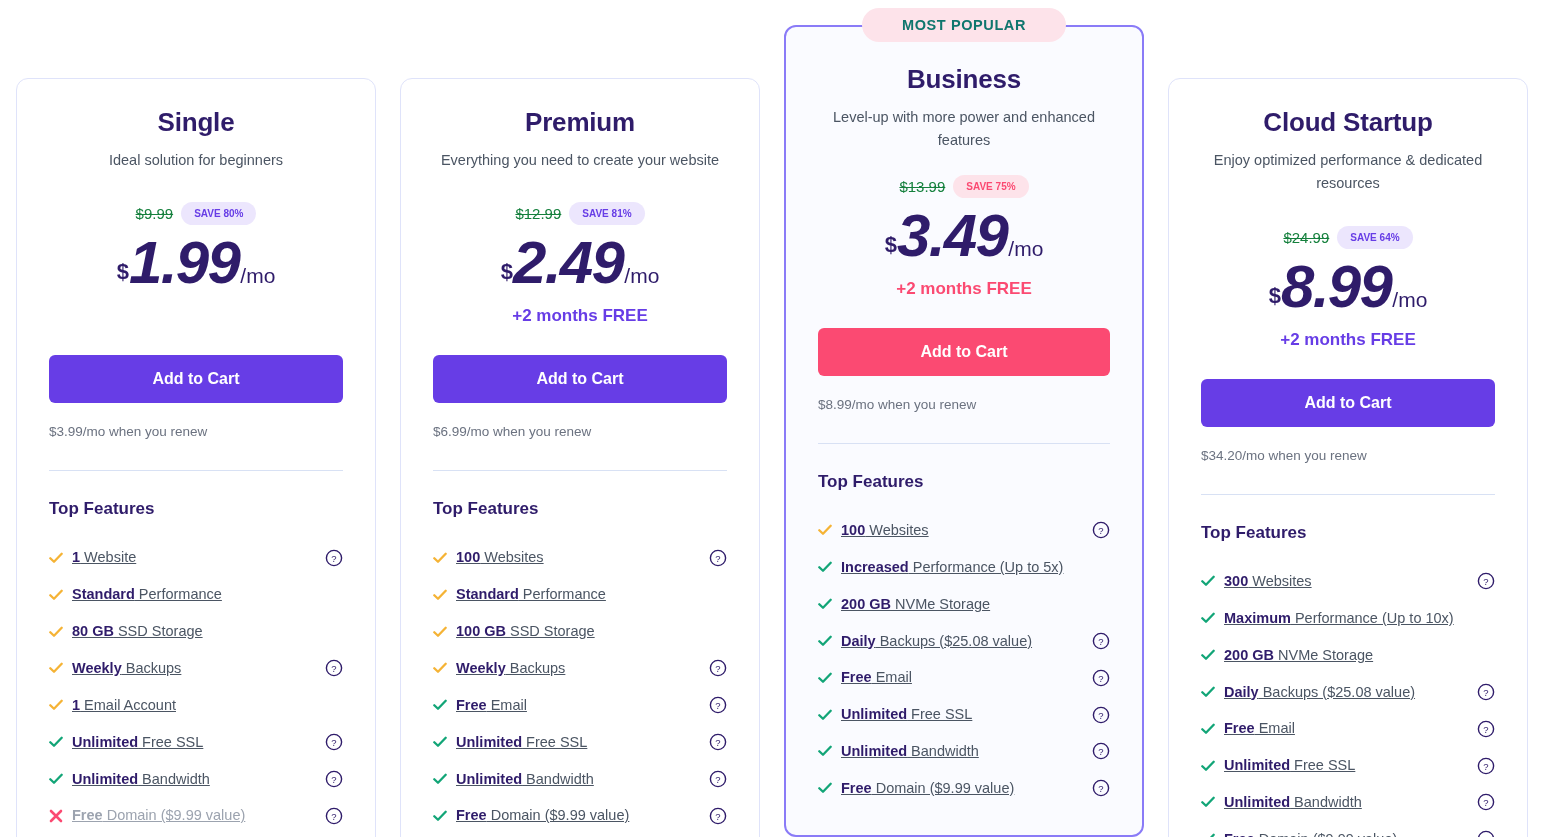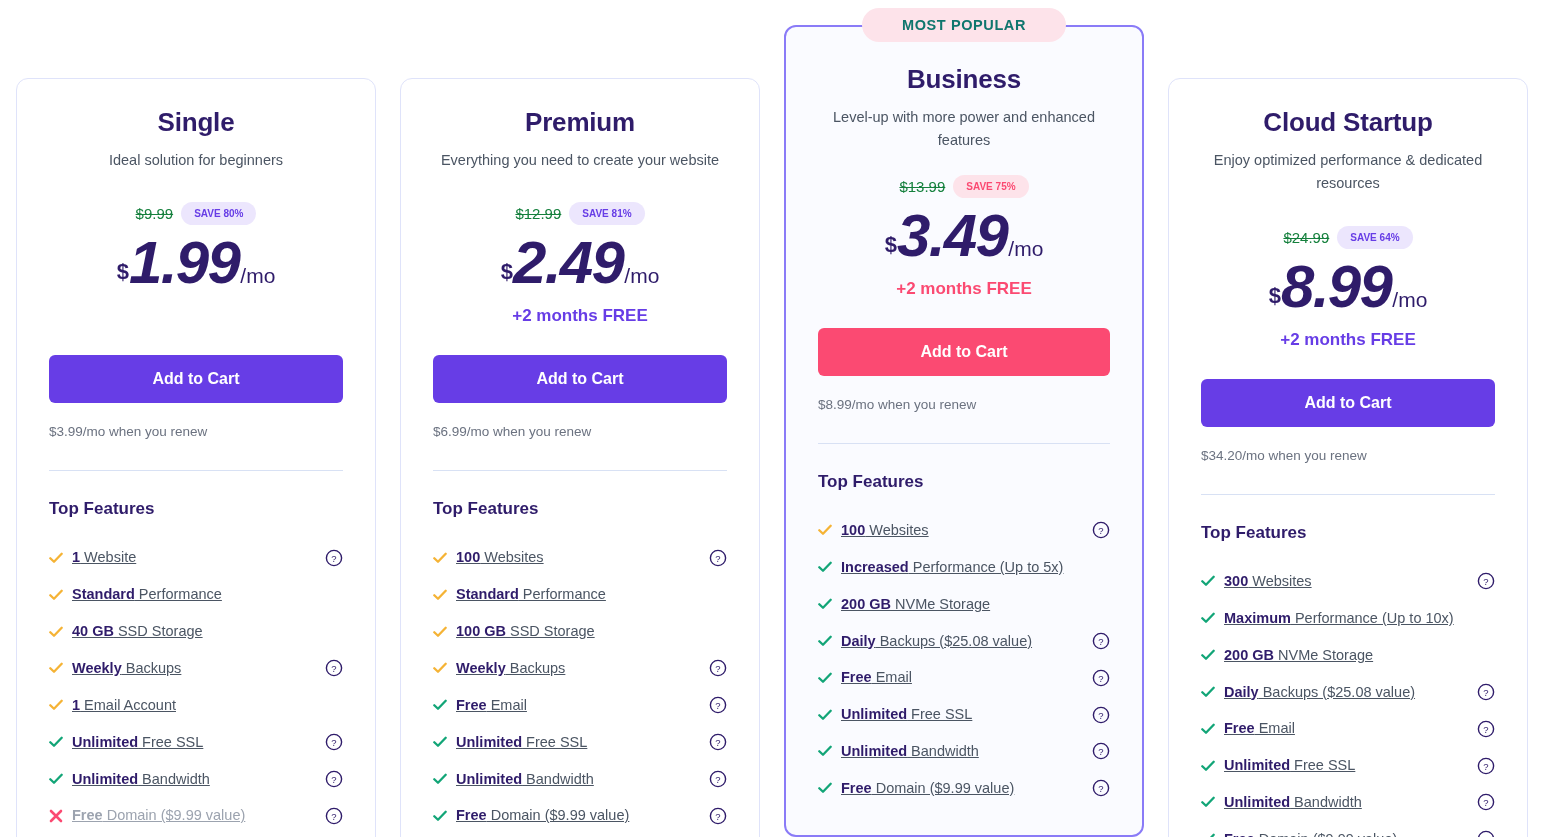--- a/index.html
+++ b/index.html
@@ -197,21 +197,21 @@
               <circle cx="9" cy="9" r="7.6" fill="none" stroke="#2f1c6a" stroke-width="1.4"></circle>
               <text x="9" y="12.6" text-anchor="middle" font-size="9.5" font-family="Liberation Sans, sans-serif" fill="#2f1c6a">?</text>
             </svg></span>
         </li>
         <li class="feature">
           <span class="mark">
             <svg width="14" height="12" viewBox="0 0 14 12">
               <path d="M1.3 6.2 L5 9.8 L12.7 1.8" stroke="#f5b335" stroke-width="2.3" fill="none" stroke-linecap="round" stroke-linejoin="round"></path>
             </svg>
           </span>
-          <span class="txt"><b>40 GB</b><span> SSD Storage</span></span>
+          <span class="txt"><b>80 GB</b><span> SSD Storage</span></span>
           <span class="help hidden"><svg width="18" height="18" viewBox="0 0 18 18">
               <circle cx="9" cy="9" r="7.6" fill="none" stroke="#2f1c6a" stroke-width="1.4"></circle>
               <text x="9" y="12.6" text-anchor="middle" font-size="9.5" font-family="Liberation Sans, sans-serif" fill="#2f1c6a">?</text>
             </svg></span>
         </li>
         <li class="feature">
           <span class="mark">
             <svg width="14" height="12" viewBox="0 0 14 12">
               <path d="M1.3 6.2 L5 9.8 L12.7 1.8" stroke="#f5b335" stroke-width="2.3" fill="none" stroke-linecap="round" stroke-linejoin="round"></path>
             </svg>

